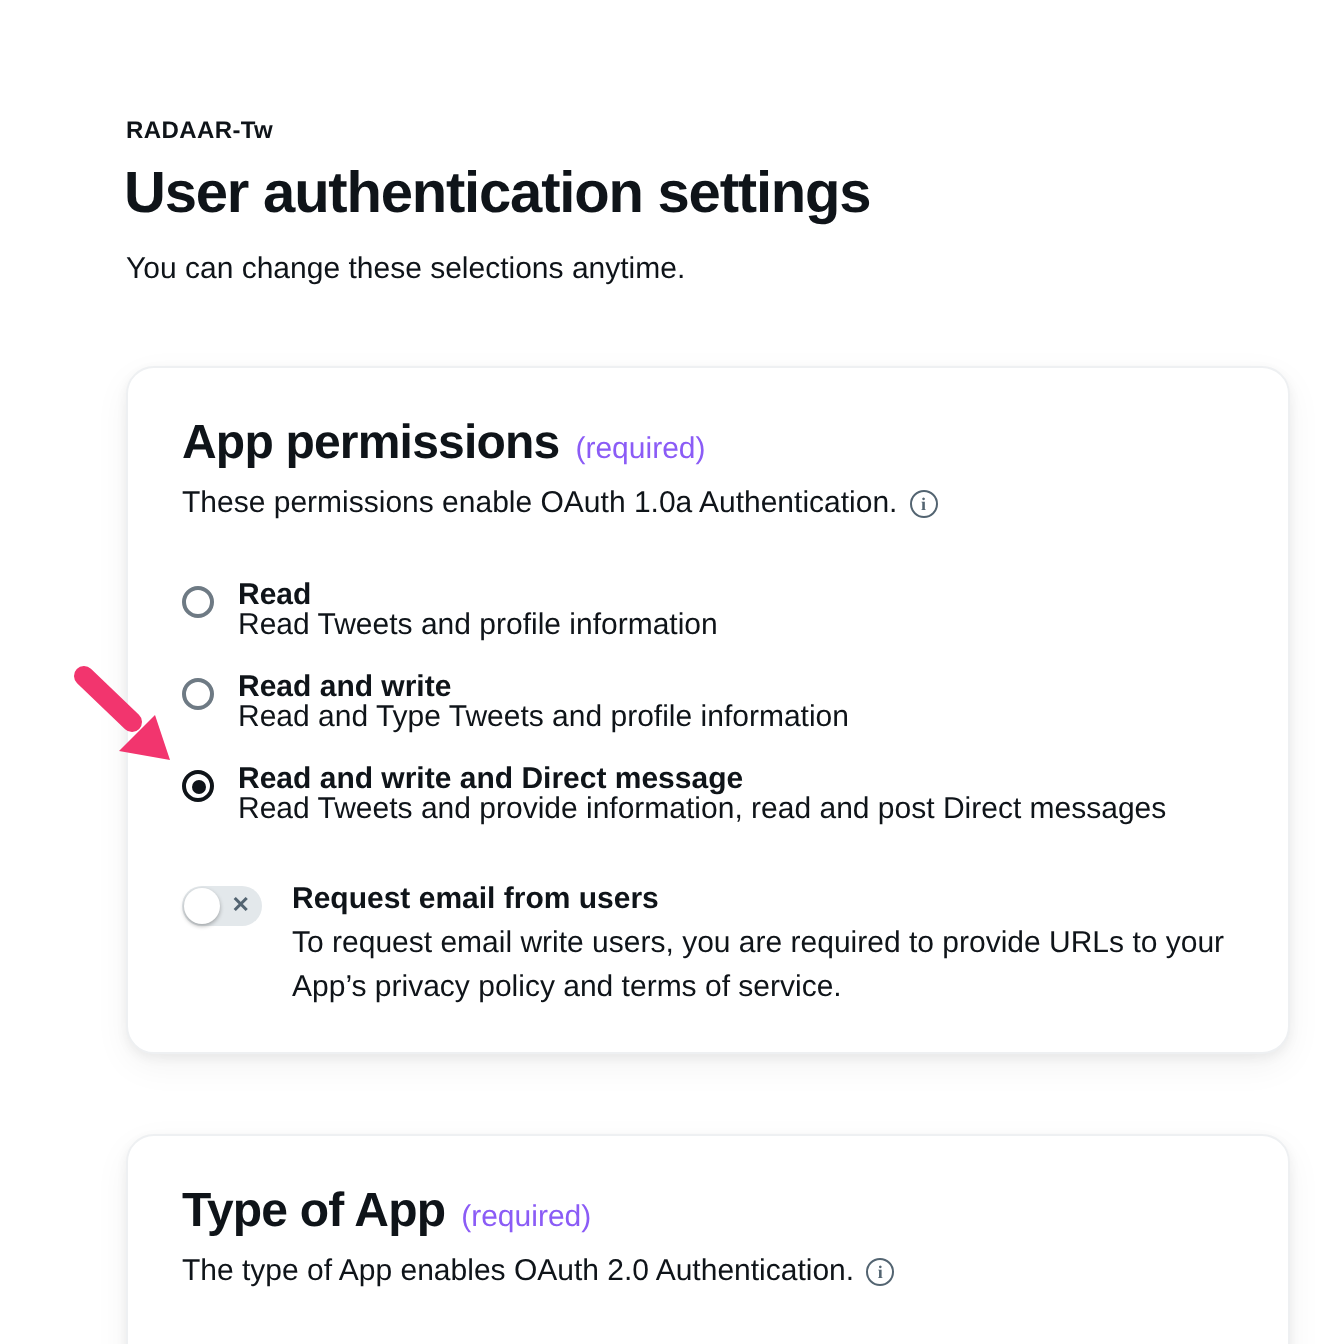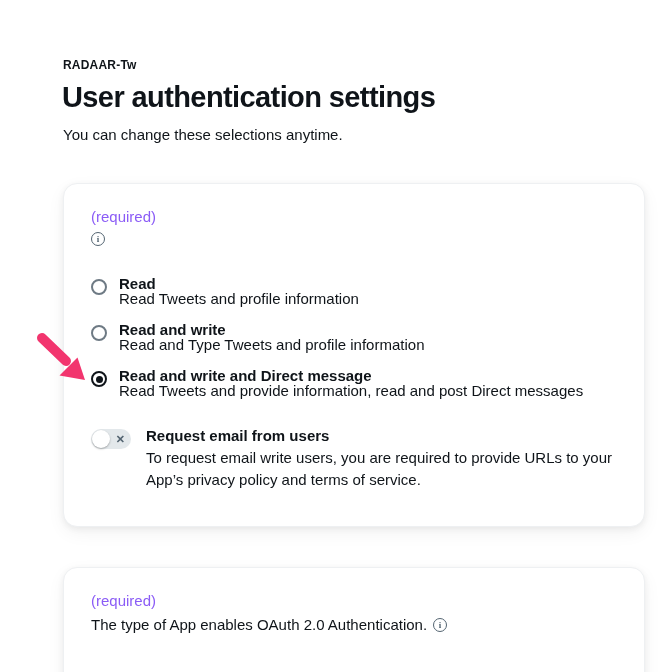--- a/index.html
+++ b/index.html
@@ -92,23 +92,25 @@
 </style>
 </head>
 <body>
 
 <div class="app-name">RADAAR-Tw</div>
 <h1 class="page-title">User authentication settings</h1>
 <div class="page-subtitle">You can change these selections anytime.</div>
 
 <section class="card card-permissions">
   <div class="card-title-row">
+    <span class="card-title">App permissions</span>
     <span class="required">(required)</span>
   </div>
   <div class="card-desc">
+    <span>These permissions enable OAuth 1.0a Authentication.</span>
     <span class="info-icon">i</span>
   </div>
 
   <div class="radio-group">
     <div class="radio-row">
       <span class="radio"></span>
       <span class="radio-texts">
         <span class="radio-label">Read</span>
         <span class="radio-desc">Read Tweets and profile information</span>
       </span>
@@ -136,20 +138,21 @@
     </span>
     <span class="toggle-texts">
       <span class="toggle-label">Request email from users</span>
       <span class="toggle-desc">To request email write users, you are required to provide URLs to your App’s privacy policy and terms of service.</span>
     </span>
   </div>
 </section>
 
 <section class="card card-type">
   <div class="card-title-row">
+    <span class="card-title">Type of App</span>
     <span class="required">(required)</span>
   </div>
   <div class="card-desc">
     <span>The type of App enables OAuth 2.0 Authentication.</span>
     <span class="info-icon">i</span>
   </div>
 </section>
 
 <svg class="pointer-arrow" viewBox="0 0 60 58" aria-hidden="true">
   <line x1="9" y1="7" x2="33" y2="30" stroke="#f2356e" stroke-width="10" stroke-linecap="round"></line>

